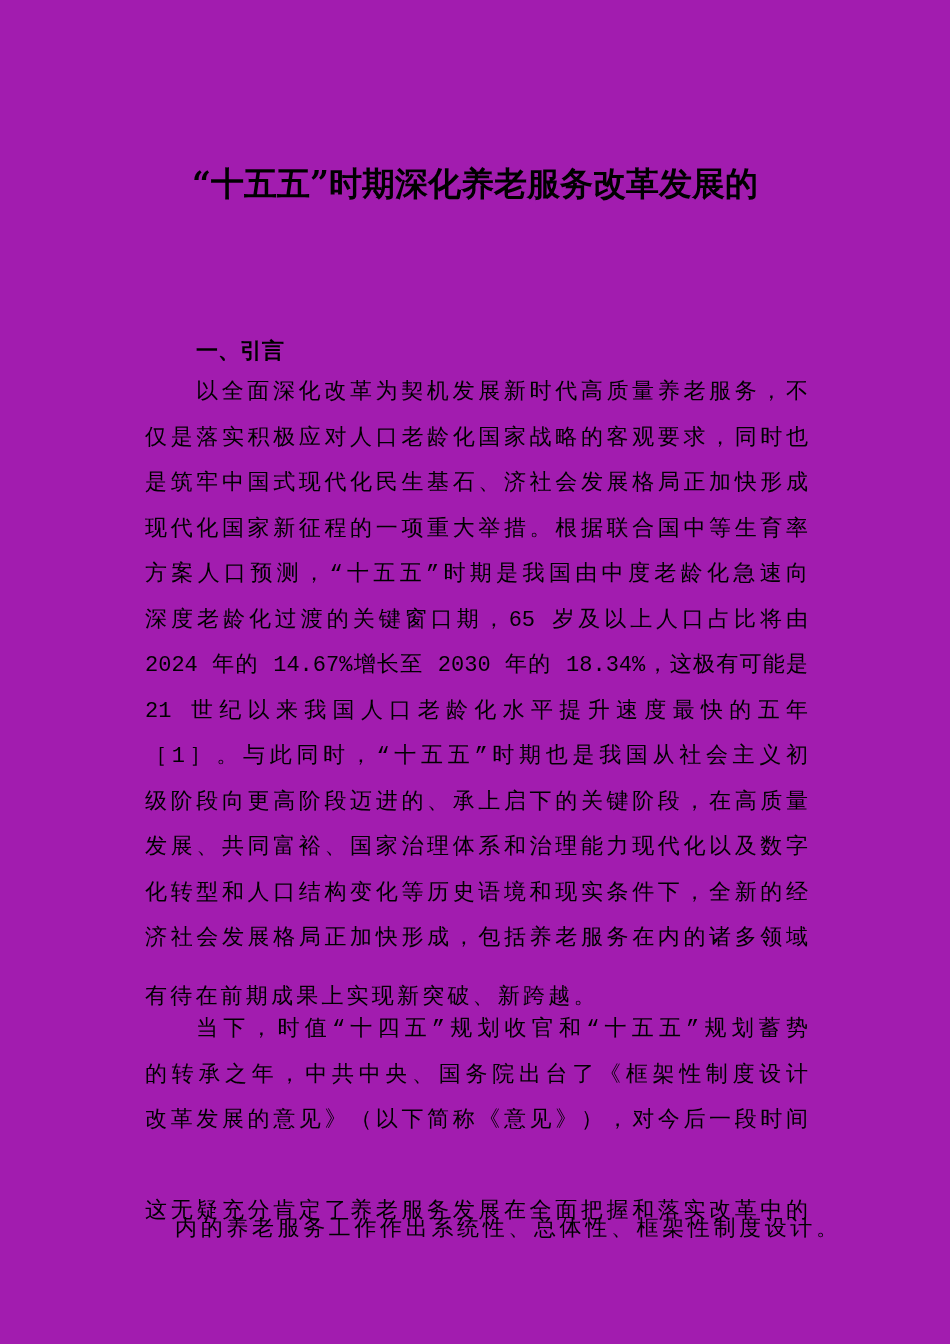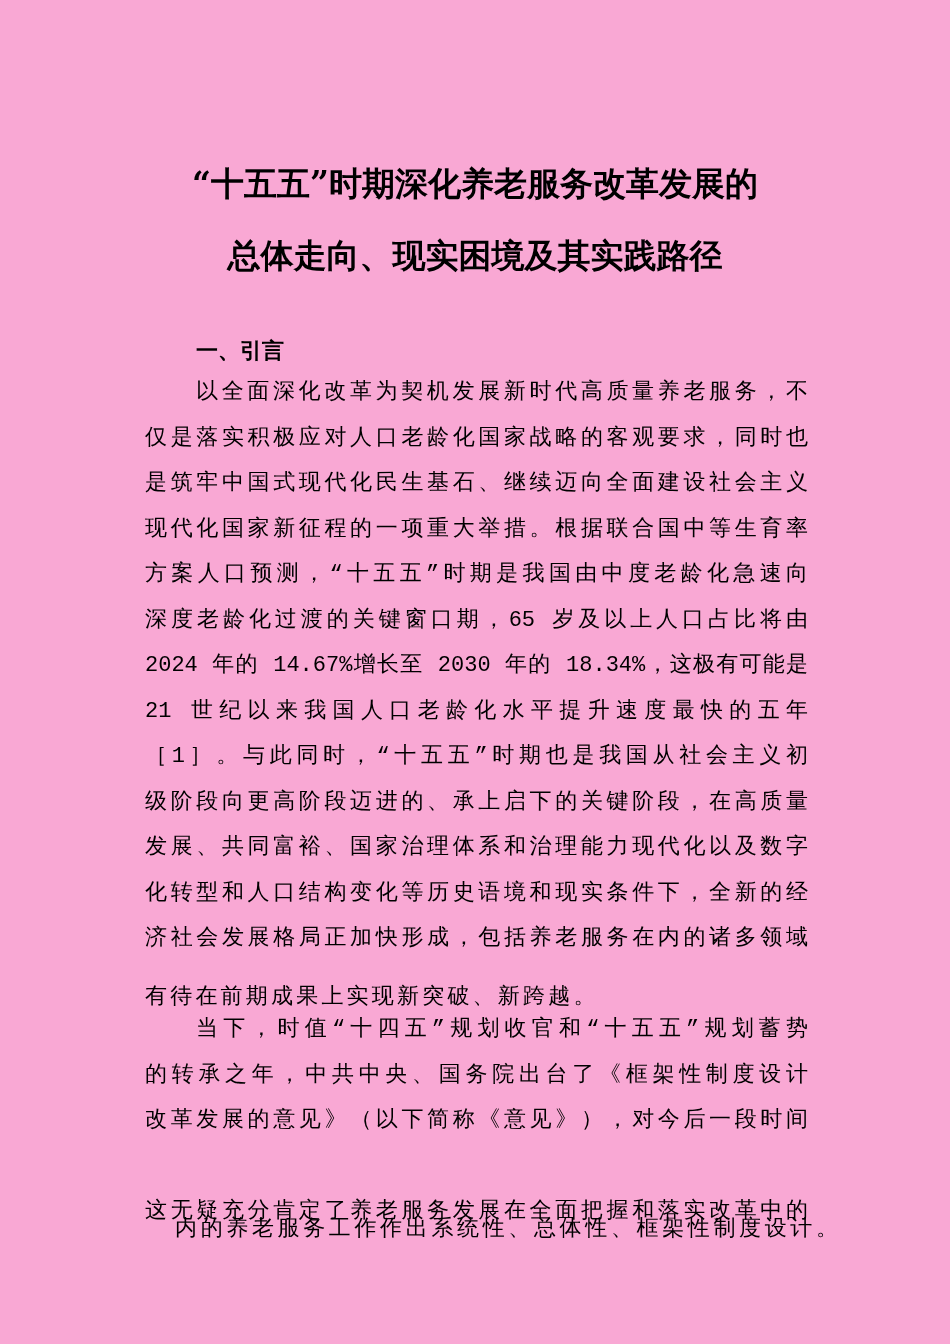--- a/index.html
+++ b/index.html
@@ -1,17 +1,17 @@
 <!DOCTYPE html>
 <html><head>
 <meta charset="utf-8">
 <style>
   html, body { margin: 0; padding: 0; background: #ffffff; }
   body { width: 950px; height: 1344px; position: relative; overflow: hidden; color: #000; }
-  .page { position: absolute; left: 0; top: 0; width: 950px; height: 1344px; background: #f9a8d4; }
+  .page { position: absolute; left: 0; top: 0; width: 950px; height: 1344px; background: #a21caf; }
   .title-line {
     position: absolute; left: 0; width: 950px; text-align: center;
     font-family: "DejaVu Serif", "Liberation Serif", serif;
     font-weight: bold; font-size: 33px; line-height: 40px; letter-spacing: 0px;
   }
   .heading {
     position: absolute; left: 196px;
     font-family: "DejaVu Sans", "Liberation Sans", sans-serif;
     font-size: 22px; line-height: 30px; font-weight: bold;
   }
@@ -23,28 +23,27 @@
     white-space: nowrap;
   }
   .line.indent { left: 196px; width: 612px; }
   .line.last { text-align-last: left; letter-spacing: 3.2px; }
 </style>
 </head>
 <body>
 
 <div class="page">
   <div class="title-line" style="top:164px;">“十五五”时期深化养老服务改革发展的</div>
-  <div class="title-line" style="top:236px;">总体走向、现实困境及其实践路径</div>
 
   <div class="heading" style="top:336px;">一、引言</div>
 
   <div>
     <div class="line indent" style="top:377px;">以全面深化改革为契机发展新时代高质量养老服务，不</div>
     <div class="line" style="top:423px;">仅是落实积极应对人口老龄化国家战略的客观要求，同时也</div>
-    <div class="line" style="top:468px;">是筑牢中国式现代化民生基石、继续迈向全面建设社会主义</div>
+    <div class="line" style="top:468px;">是筑牢中国式现代化民生基石、济社会发展格局正加快形成</div>
     <div class="line" style="top:514px;">现代化国家新征程的一项重大举措。根据联合国中等生育率</div>
     <div class="line" style="top:559px;">方案人口预测，“十五五”时期是我国由中度老龄化急速向</div>
     <div class="line" style="top:605px;">深度老龄化过渡的关键窗口期，65 岁及以上人口占比将由</div>
     <div class="line" style="top:650px;">2024 年的 14.67%增长至 2030 年的 18.34%，这极有可能是</div>
     <div class="line" style="top:696px;">21 世纪以来我国人口老龄化水平提升速度最快的五年</div>
     <div class="line" style="top:741px;">［1］。与此同时，“十五五”时期也是我国从社会主义初</div>
     <div class="line" style="top:787px;">级阶段向更高阶段迈进的、承上启下的关键阶段，在高质量</div>
     <div class="line" style="top:832px;">发展、共同富裕、国家治理体系和治理能力现代化以及数字</div>
     <div class="line" style="top:878px;">化转型和人口结构变化等历史语境和现实条件下，全新的经</div>
     <div class="line" style="top:923px;">济社会发展格局正加快形成，包括养老服务在内的诸多领域</div>

